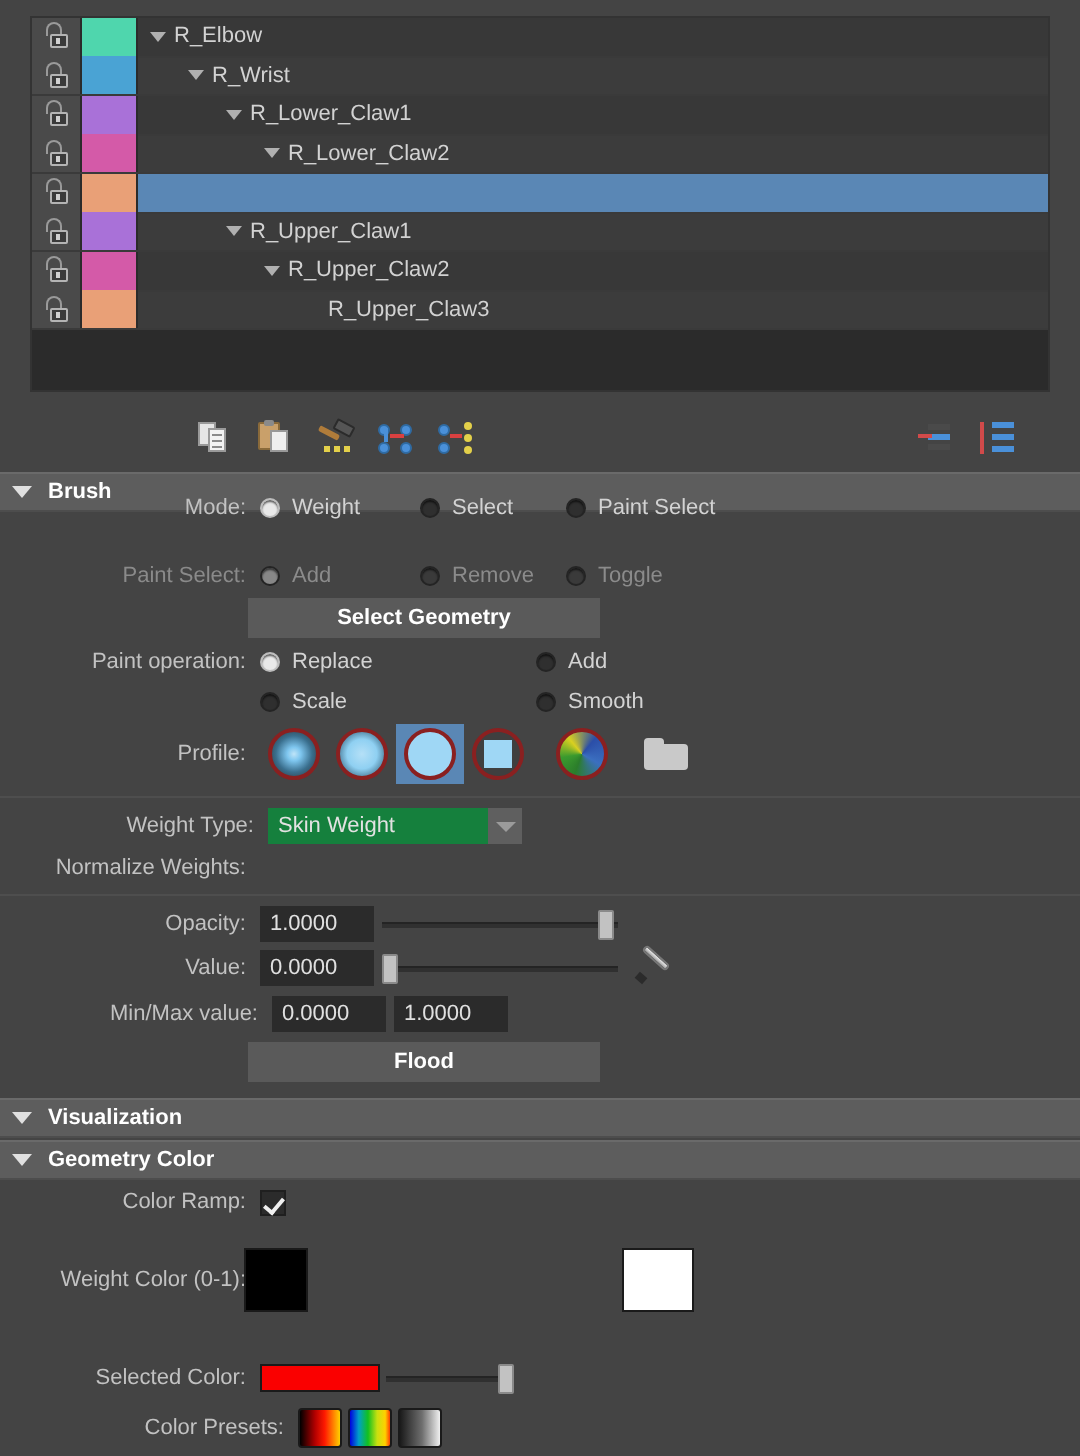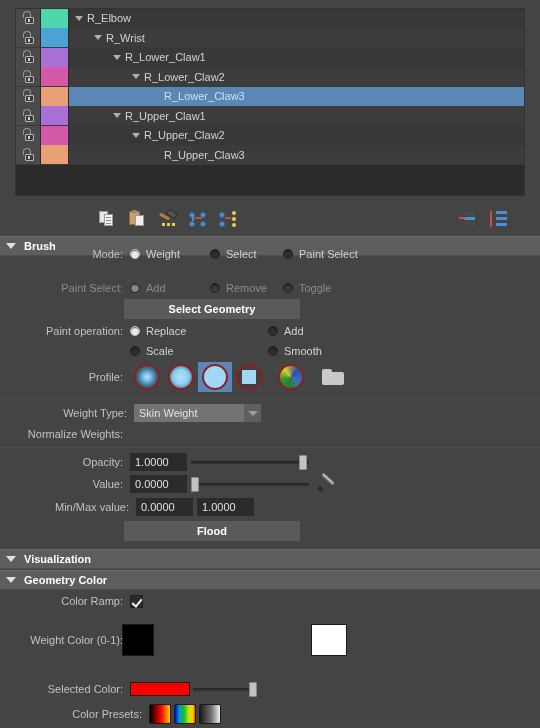--- a/index.html
+++ b/index.html
@@ -174,21 +174,21 @@
     font-weight: bold;
     font-family: "Liberation Sans", sans-serif;
     height: 20px;
     text-align: center;
     line-height: 20px;
     cursor: pointer;
   }
 
   .combo {
     height: 18px;
-    background: #737373;
+    background: #15803d;
     display: flex; align-items: center;
     position: relative;
   }
   .combo .cval { padding-left: 5px; color: #e2e2e2; font-size: 11px; flex: 1 1 auto; }
   .combo .carrow {
     width: 17px; height: 18px;
     background: #5f5f5f;
     display: flex; align-items: center; justify-content: center;
     flex: 0 0 17px;
   }
@@ -340,24 +340,20 @@
     </div>
     <div class="tree-row selected">
       <div class="lock-cell">
         <span class="lock-icon">
           <span class="shackle"></span>
           <span class="body"></span>
           <span class="keyhole"></span>
         </span>
       </div>
       <div class="color-cell" style="background: rgb(233, 160, 119);"></div>
-      <div class="tree-label-cell" style="padding-left: 82px;">
-        <div style="width: 13px; flex: 0 0 13px;"></div>
-        <span class="tree-text">R_Lower_Claw3</span>
-      </div>
     </div>
     <div class="tree-row alt">
       <div class="lock-cell">
         <span class="lock-icon">
           <span class="shackle"></span>
           <span class="body"></span>
           <span class="keyhole"></span>
         </span>
       </div>
       <div class="color-cell" style="background: rgb(169, 113, 216);"></div>

